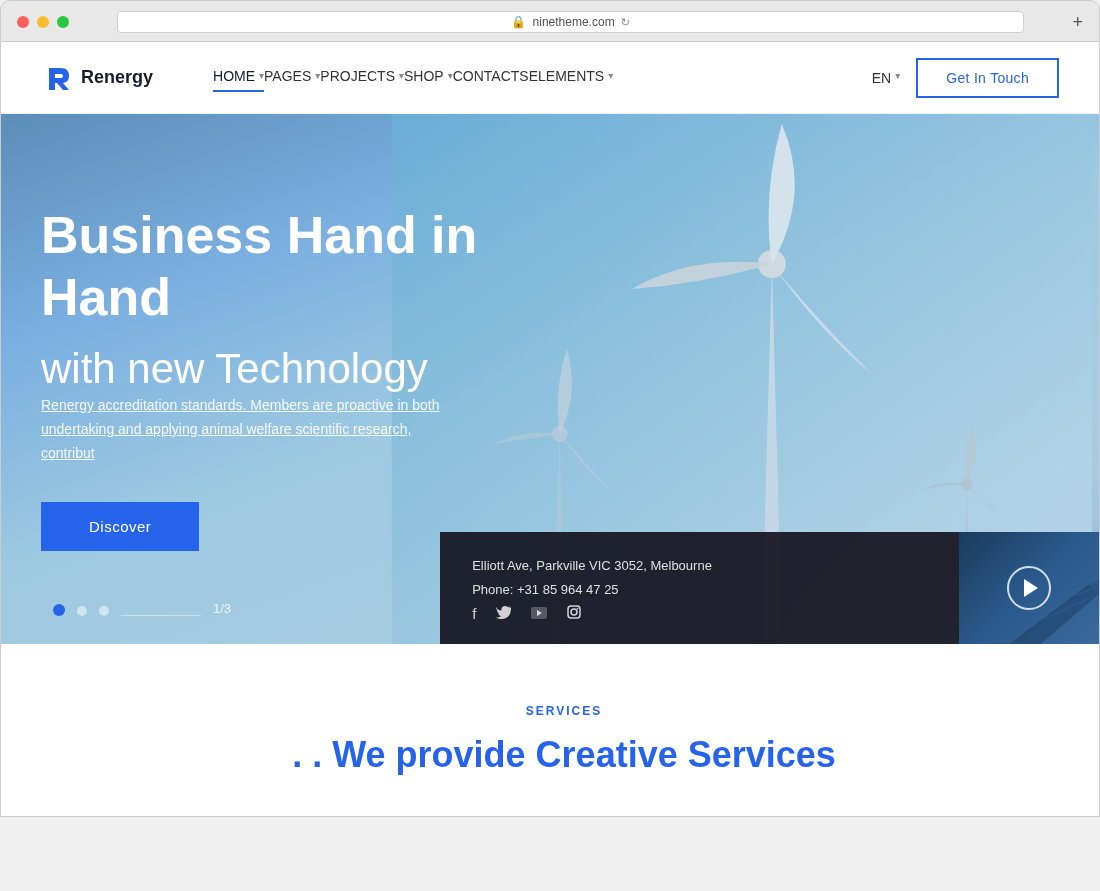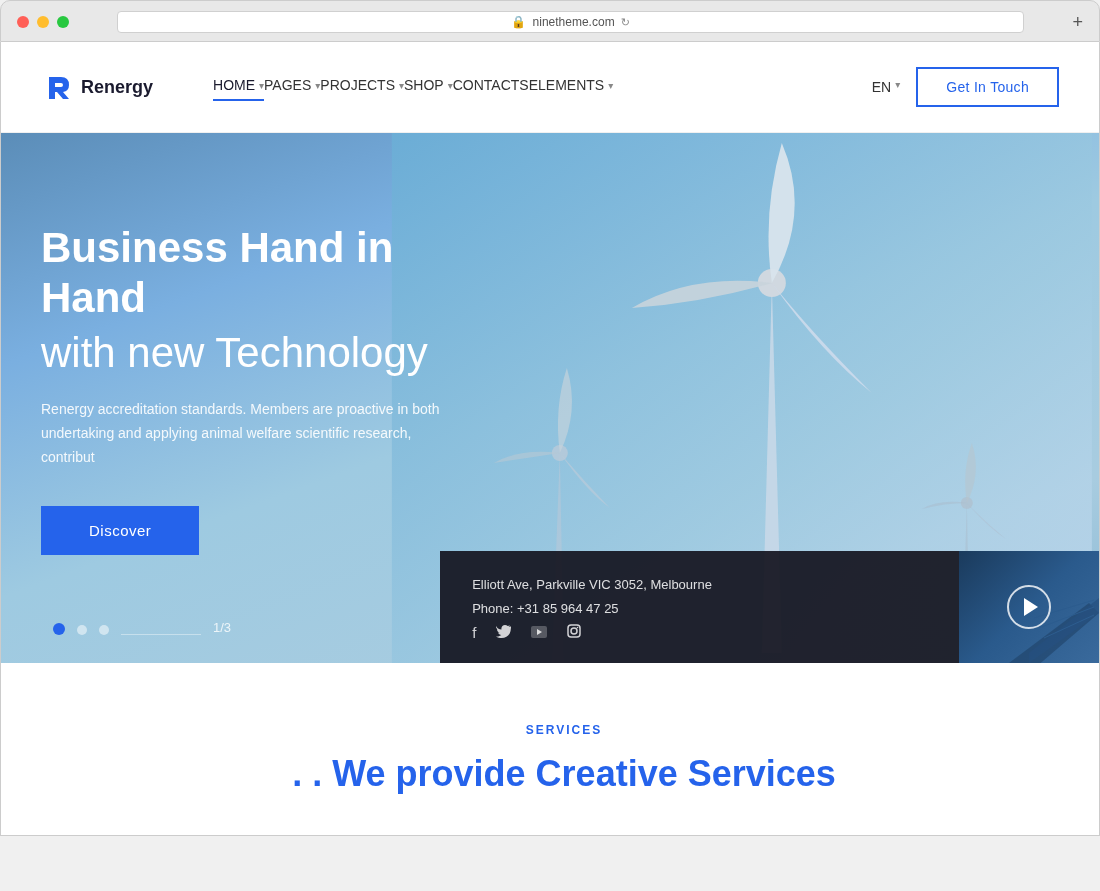--- a/index.html
+++ b/index.html
@@ -45,21 +45,21 @@
       background: white;
       border: 1px solid #ccc;
       border-top: none;
     }
 
     
     .navbar {
       display: flex;
       align-items: center;
       padding: 0 40px;
-      height: 91px;
+      height: 72px;
       background: white;
       border-bottom: 1px solid #f0f0f0;
     }
     .logo {
       display: flex;
       align-items: center;
       gap: 8px;
       margin-right: 60px;
     }
     .logo-icon {
@@ -144,39 +144,39 @@
       width: 65%;
       height: 100%;
     }
     .hero-content {
       position: relative;
       z-index: 2;
       padding: 90px 40px 0;
       max-width: 540px;
     }
     .hero-title {
-      font-size: 42px;
+      font-size: 52px;
       font-weight: 800;
       color: white;
       line-height: 1.2;
-      margin-bottom: 4px;
+      margin-bottom: 15px;
     }
     .hero-subtitle {
       font-size: 42px;
       font-weight: 300;
       color: white;
       line-height: 1.2;
-      margin-bottom: 20px;
     }
     .hero-desc {
       font-size: 14px;
       color: rgba(255,255,255,0.9);
       line-height: 1.7;
       margin-bottom: 36px;
       max-width: 420px;
+      text-decoration: underline;
     }
     .discover-btn {
       background: #2563eb;
       color: white;
       border: none;
       padding: 16px 48px;
       font-size: 15px;
       font-weight: 500;
       cursor: pointer;
       letter-spacing: 0.5px;

